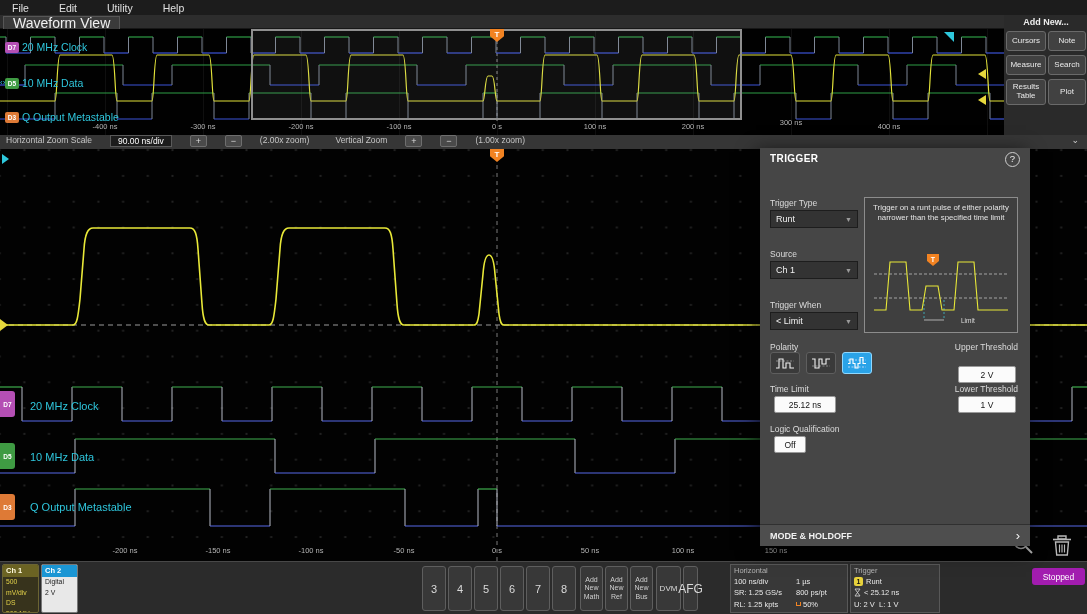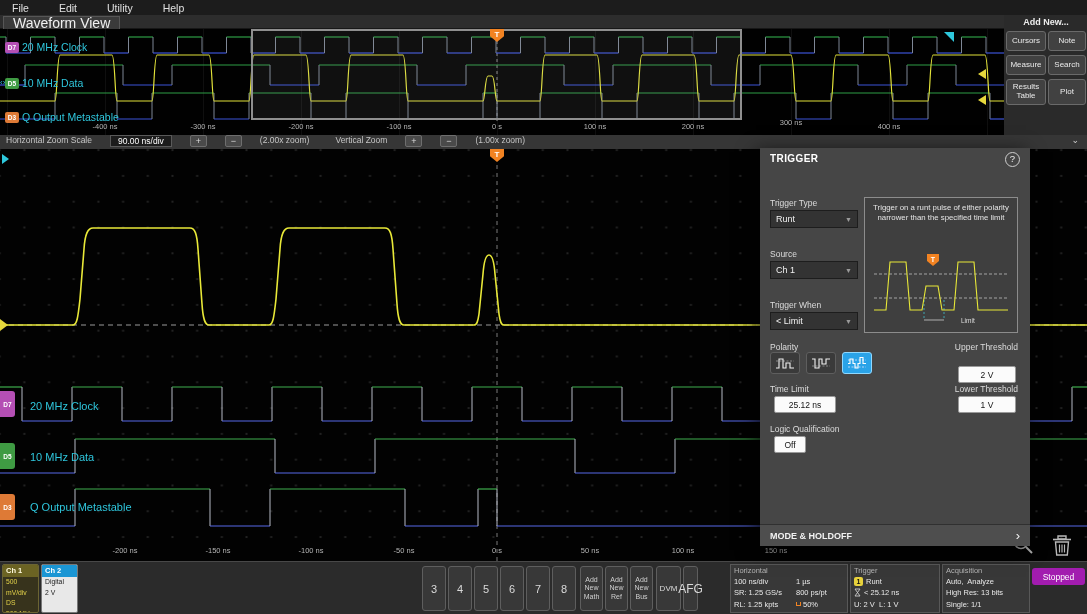--- a/index.html
+++ b/index.html
@@ -522,23 +522,17 @@
 
     <div class="infopanel" style="left:850px;width:90px">
       <div class="iptitle">Trigger</div>
       <div class="iprow"><span class="trigbadge">1</span><span>Runt</span></div>
       <div class="iprow"><svg width="8" height="9" style="margin-right:2px">
             <path d="M1,1 h5 l-5,7 h5 z" stroke="#cccccc" fill="none" stroke-width="0.9"></path>
           </svg><span>&lt; 25.12 ns</span></div>
       <div class="iprow"><span>U: 2 V  L: 1 V</span></div>
     </div>
 
-    <div class="infopanel" style="left:942px;width:88px">
-      <div class="iptitle">Acquisition</div>
-      <div class="iprow"><span>Auto,  Analyze</span></div>
-      <div class="iprow"><span>High Res: 13 bits</span></div>
-      <div class="iprow"><span>Single: 1/1</span></div>
-    </div>
 
     <div class="stopbtn">Stopped</div>
   </div>
 
 </div>
 
 </body></html>

